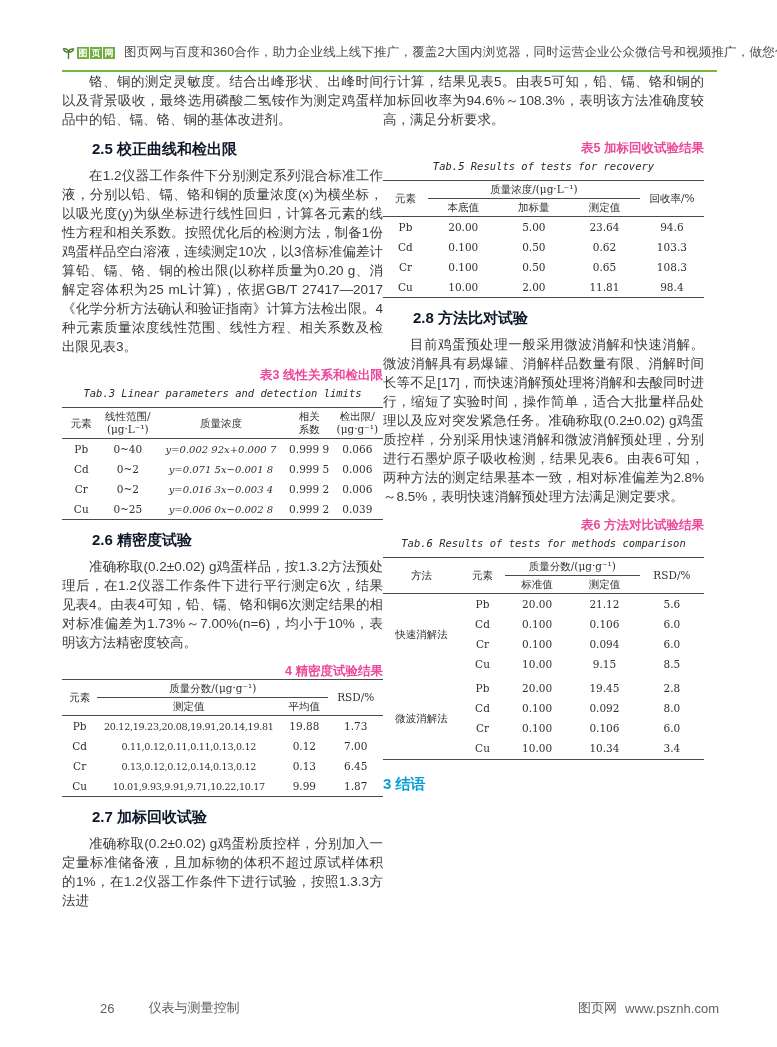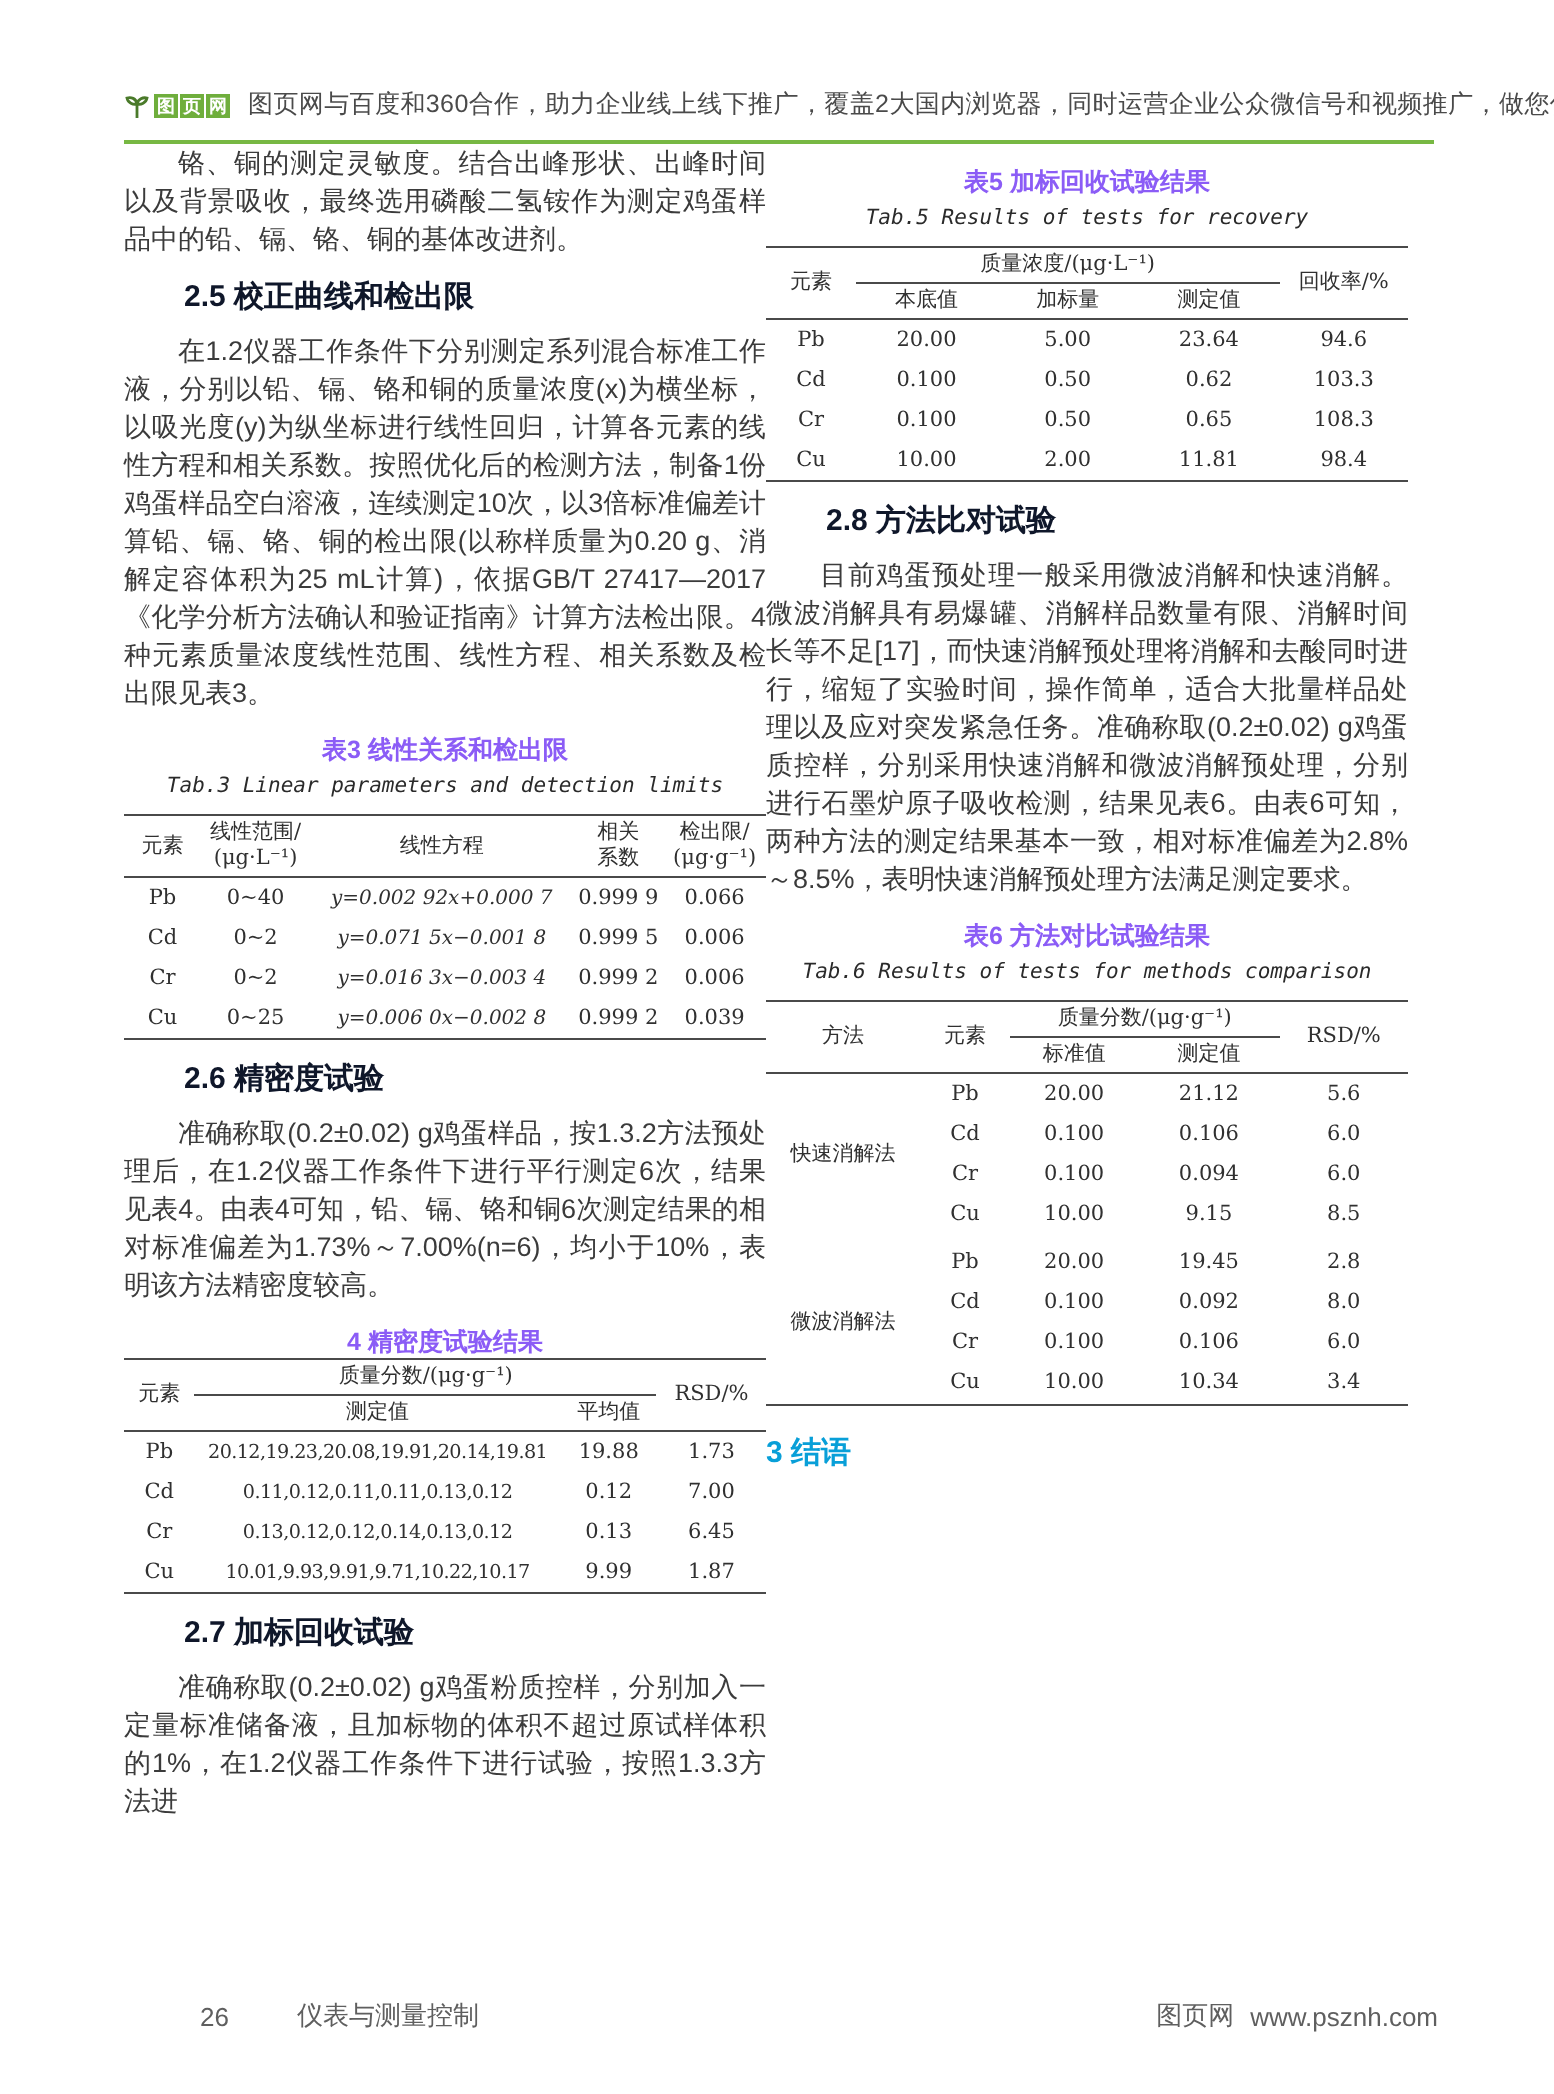--- a/index.html
+++ b/index.html
@@ -19,21 +19,21 @@
 
   
   .columns{display:flex;}
   .col{width:321px;flex:0 0 321px;}
 
   p.body{font-size:13.5px;line-height:19px;text-align:justify;margin:0;text-indent:2em;color:#3b3b3b;}
   h2.sec{font-size:15px;font-weight:bold;color:#0f172a;margin:11px 0 8px;padding-left:2em;line-height:18px;}
   h2.sec.conclusion{padding-left:0;color:#089fd8;margin-top:15px;}
 
   
-  .tbl-title-cn{font-size:12.5px;font-weight:bold;color:#8b5cf6;text-align:center;margin-top:11px;line-height:16px;}
+  .tbl-title-cn{font-size:12.5px;font-weight:bold;color:#ec4899;text-align:right;margin-top:11px;line-height:16px;}
   .tbl-title-en{font-size:10.5px;font-family:"DejaVu Sans Mono",monospace;color:#2a2a2a;text-align:center;margin:4px 0 7px;line-height:13px;font-style:italic;}
   table{width:100%;border-collapse:collapse;font-family:"DejaVu Serif",serif;color:#303030;
         border-top:1.5px solid #4a4a4a;border-bottom:1.5px solid #4a4a4a;margin-bottom:7px;}
   th{font-weight:normal;font-size:10.5px;padding:2px 1px;white-space:pre-line;line-height:13px;vertical-align:middle;}
   td{font-size:10.5px;text-align:center;padding:3.5px 1px;line-height:13px;vertical-align:middle;}
   th.hb{border-bottom:1px solid #4a4a4a;}
   th.grp{border-bottom:0.8px solid #4a4a4a;}
   .eq{font-style:italic;font-size:10px;}
   td.vals{font-size:9.6px;letter-spacing:-0.3px;}
   tbody.g2 tr:first-child td{padding-top:8px;}
@@ -81,21 +81,21 @@
             <col style="width:17%">
             <col style="width:41%">
             <col style="width:14%">
             <col style="width:16%">
           </colgroup>
         <thead>
           <tr>
             <th class="hb">元素</th>
             <th class="hb">线性范围/
 (μg·L⁻¹)</th>
-            <th class="hb">线性方程</th>
+            <th class="hb">质量浓度</th>
             <th class="hb">相关
 系数</th>
             <th class="hb">检出限/
 (μg·g⁻¹)</th>
           </tr>
         </thead>
         <tbody>
           <tr>
             <td>Pb</td>
             <td>0~40</td>
@@ -175,20 +175,21 @@
             <td>1.87</td>
           </tr>
         </tbody>
       </table>
 
       <h2 class="sec">2.7 加标回收试验</h2>
       <p class="body">准确称取(0.2±0.02) g鸡蛋粉质控样，分别加入一定量标准储备液，且加标物的体积不超过原试样体积的1%，在1.2仪器工作条件下进行试验，按照1.3.3方法进</p>
     </div>
 
     <div class="col">
+      <p class="body" style="text-indent:0;">行计算，结果见表5。由表5可知，铅、镉、铬和铜的加标回收率为94.6%～108.3%，表明该方法准确度较高，满足分析要求。</p>
 
       <div class="tbl-title-cn">表5 加标回收试验结果</div>
       <div class="tbl-title-en">Tab.5 Results of tests for recovery</div>
       <table>
         <colgroup>
             <col style="width:14%">
             <col style="width:22%">
             <col style="width:22%">
             <col style="width:22%">
             <col style="width:20%">

